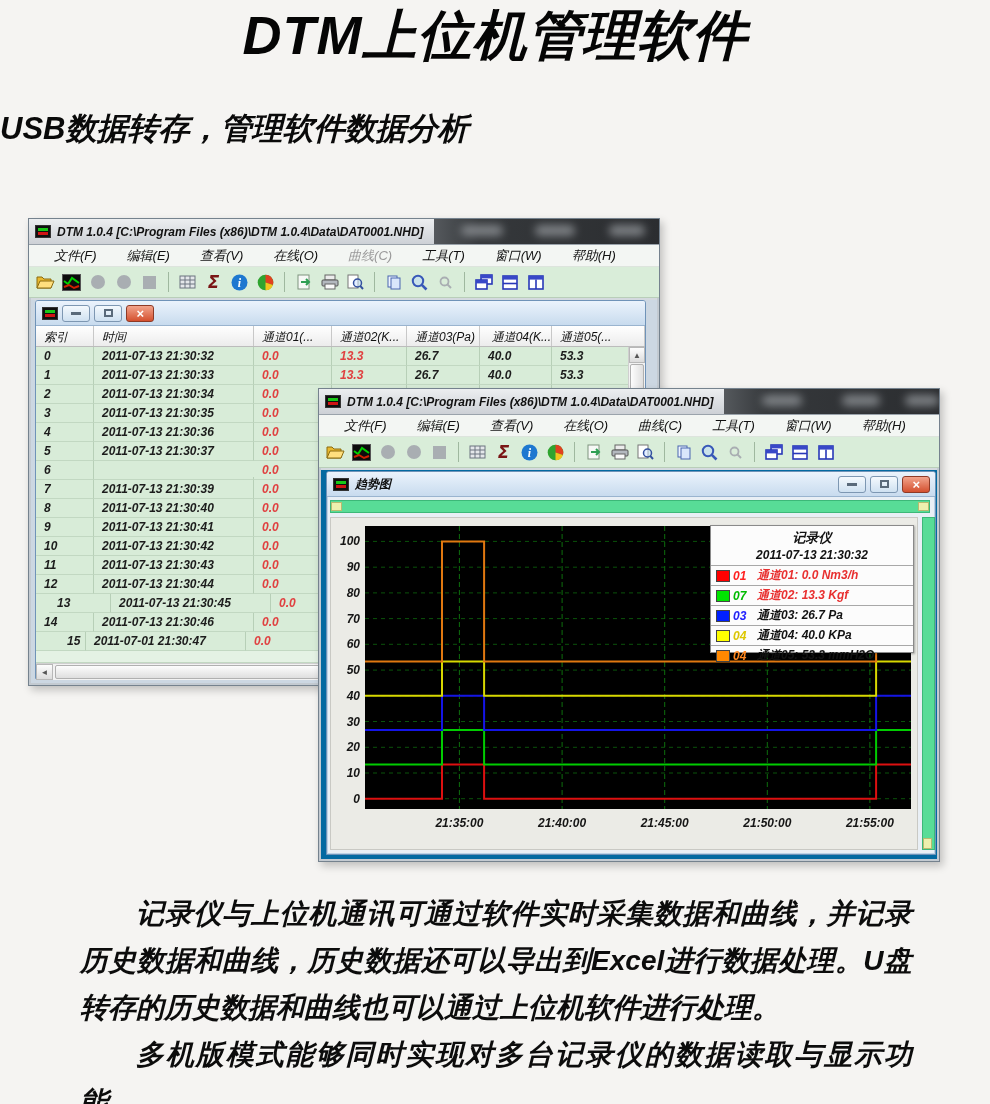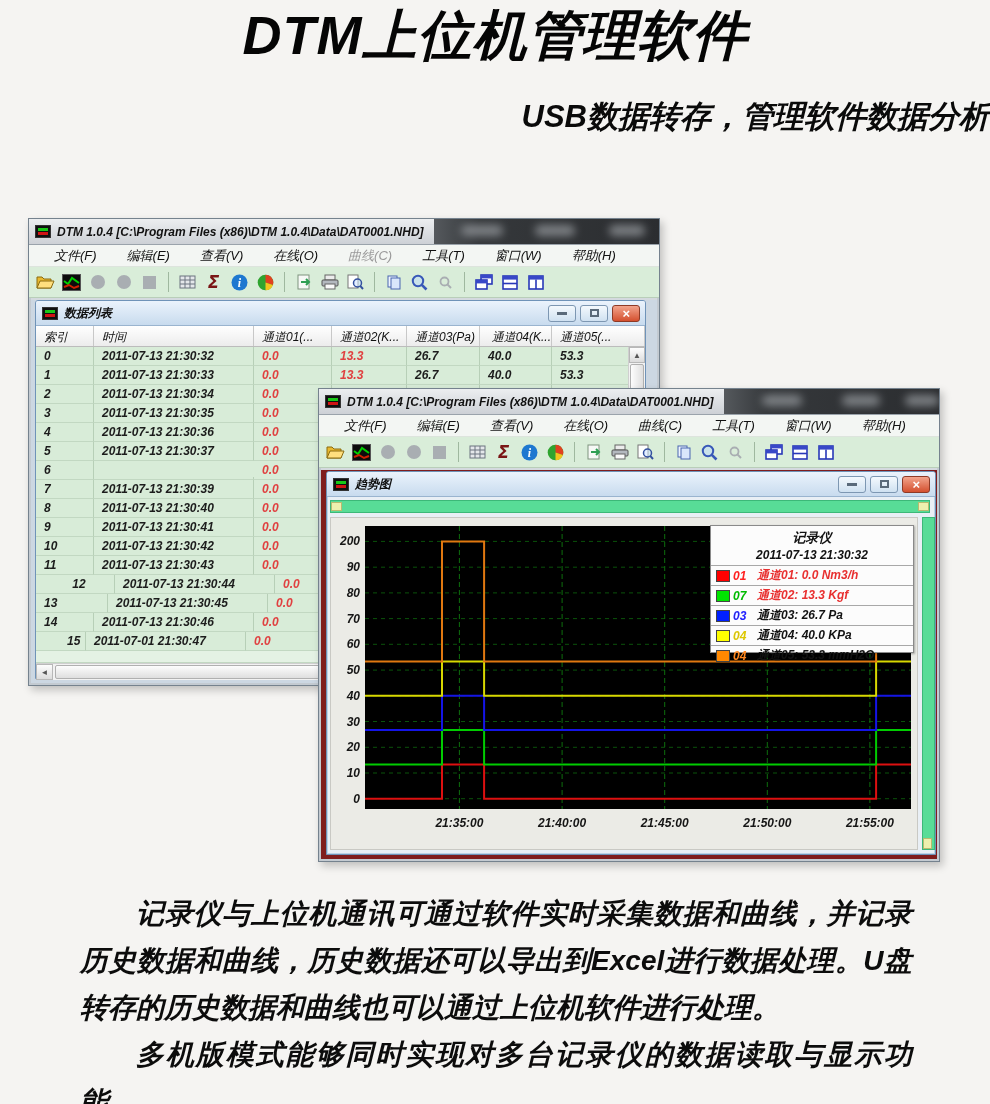--- a/index.html
+++ b/index.html
@@ -2,21 +2,21 @@
 <html><head>
 <meta charset="utf-8">
 <style>
   * { margin:0; padding:0; box-sizing:border-box; }
   html,body { background:#f5f4f2; }
   .page { position:relative; width:990px; height:1104px; background:#f5f4f2;
           font-family:"Liberation Sans","DejaVu Sans",sans-serif; overflow:hidden;font-style:italic; }
 
   .main-title { position:absolute; top:0; left:0; width:100%; text-align:center;
                 font-size:54px; font-weight:bold; color:#050505; letter-spacing:1px; }
-  .subtitle   { position:absolute; top:96px; left:0; width:100%; text-align:right;
+  .subtitle   { position:absolute; top:108px; left:0; width:100%; text-align:left;
                 font-size:31px; font-weight:bold; color:#0a0a0a; }
 
   
   .window { position:absolute; background:#d4d9de; border:1px solid #75828e;
             box-shadow:0 0 0 2px #c3cad1 inset, 3px 4px 8px rgba(0,0,0,.22); }
   .titlebar { height:26px; display:flex; align-items:center; padding-left:6px;
               background:linear-gradient(#eceef0,#cdd1d6); border-bottom:1px solid #9aa3ab; }
   .app-icon { width:16px; height:13px; background:#101010; border:1px solid #333; position:relative; flex:0 0 auto; }
   .app-icon::before { content:""; position:absolute; left:2px; top:2px; width:10px; height:3px; background:#19c819; }
   .app-icon::after  { content:""; position:absolute; left:2px; bottom:2px; width:10px; height:3px; background:#d01414; }
@@ -234,21 +234,20 @@
             <rect x="1" y="1" width="14" height="3.6" fill="#3848c8"></rect>
             <line x1="8" y1="4.6" x2="8" y2="14" stroke="#2838b8" stroke-width="1.6"></line>
           </svg>
         </div>
       </div>
     <div class="client" style="top:81px;">
 
       <div class="child" style="left:4px; top:0px; width:611px; height:379px;">
         <div class="child-titlebar">
           <div class="app-icon"></div>
-          <span class="child-title">数据列表</span>
           <div class="win-btn">
               <div class="bar"></div>
             </div>
           <div class="win-btn">
               <div class="box"></div>
             </div>
           <div class="win-btn close">
               <span>×</span>
             </div>
         </div>
@@ -364,30 +363,30 @@
             <div class="dl-row">
               <div class="c" style="width: 58px;">11</div>
               <div class="c" style="width: 160px;">2011-07-13 21:30:43</div>
               <div class="c red" style="width: 78px;">0.0</div>
               <div class="c red" style="width: 75px;">13.3</div>
               <div class="c" style="width: 73px;">26.7</div>
               <div class="c" style="width: 72px;">40.0</div>
               <div class="c" style="flex: 1 1 0%;">53.3</div>
             </div>
             <div class="dl-row">
-              <div class="c" style="width: 79px; text-align: center;">12</div>
+              <div class="c" style="width: 58px;">12</div>
               <div class="c" style="width: 160px;">2011-07-13 21:30:44</div>
               <div class="c red" style="width: 78px;">0.0</div>
               <div class="c red" style="width: 75px;">13.3</div>
               <div class="c" style="width: 73px;">26.7</div>
               <div class="c" style="width: 72px;">40.0</div>
               <div class="c" style="flex: 1 1 0%;">53.3</div>
             </div>
             <div class="dl-row">
-              <div class="c" style="width: 72px;">13</div>
+              <div class="c" style="width: 62px; margin-left: 13px;">13</div>
               <div class="c" style="width: 160px;">2011-07-13 21:30:45</div>
               <div class="c red" style="width: 78px;">0.0</div>
               <div class="c red" style="width: 75px;">13.3</div>
               <div class="c" style="width: 73px;">26.7</div>
               <div class="c" style="width: 72px;">40.0</div>
               <div class="c" style="flex: 1 1 0%;">53.3</div>
             </div>
             <div class="dl-row">
               <div class="c" style="width: 58px;">14</div>
               <div class="c" style="width: 160px;">2011-07-13 21:30:46</div>
@@ -550,21 +549,21 @@
           </svg>
         </div>
         <div class="tb">
           <svg width="16" height="15">
             <rect x="1" y="1" width="14" height="13" fill="#fff" stroke="#2838b8" stroke-width="1.6"></rect>
             <rect x="1" y="1" width="14" height="3.6" fill="#3848c8"></rect>
             <line x1="8" y1="4.6" x2="8" y2="14" stroke="#2838b8" stroke-width="1.6"></line>
           </svg>
         </div>
       </div>
-    <div class="client" style="top:81px; background:#7f1d1d;">
+    <div class="client" style="top:81px; background:#0369a1;">
 
       <div class="child" style="left:5px; top:1px; width:610px; height:384px;">
         <div class="child-titlebar">
           <div class="app-icon"></div>
           <span class="child-title">趋势图</span>
           <div class="win-btn">
               <div class="bar"></div>
             </div>
           <div class="win-btn">
               <div class="box"></div>
@@ -609,21 +608,21 @@
               <span class="ylab" style="left: 1px; top: 273.709px;">0</span>
               <span class="ylab" style="left: 1px; top: 247.982px;">10</span>
               <span class="ylab" style="left: 1px; top: 222.255px;">20</span>
               <span class="ylab" style="left: 1px; top: 196.527px;">30</span>
               <span class="ylab" style="left: 1px; top: 170.8px;">40</span>
               <span class="ylab" style="left: 1px; top: 145.073px;">50</span>
               <span class="ylab" style="left: 1px; top: 119.345px;">60</span>
               <span class="ylab" style="left: 1px; top: 93.6182px;">70</span>
               <span class="ylab" style="left: 1px; top: 67.8909px;">80</span>
               <span class="ylab" style="left: 1px; top: 42.1636px;">90</span>
-              <span class="ylab" style="left: 1px; top: 16.4364px;">200</span>
+              <span class="ylab" style="left: 1px; top: 16.4364px;">100</span>
             </div>
           <div id="xlabels">
               <span class="xlab" style="left: 128.421px; top: 298px;">21:35:00</span>
               <span class="xlab" style="left: 231.053px; top: 298px;">21:40:00</span>
               <span class="xlab" style="left: 333.684px; top: 298px;">21:45:00</span>
               <span class="xlab" style="left: 436.316px; top: 298px;">21:50:00</span>
               <span class="xlab" style="left: 538.947px; top: 298px;">21:55:00</span>
             </div>
 
           <div class="legend" style="left:379px; top:7px; width:204px; height:128px;">

